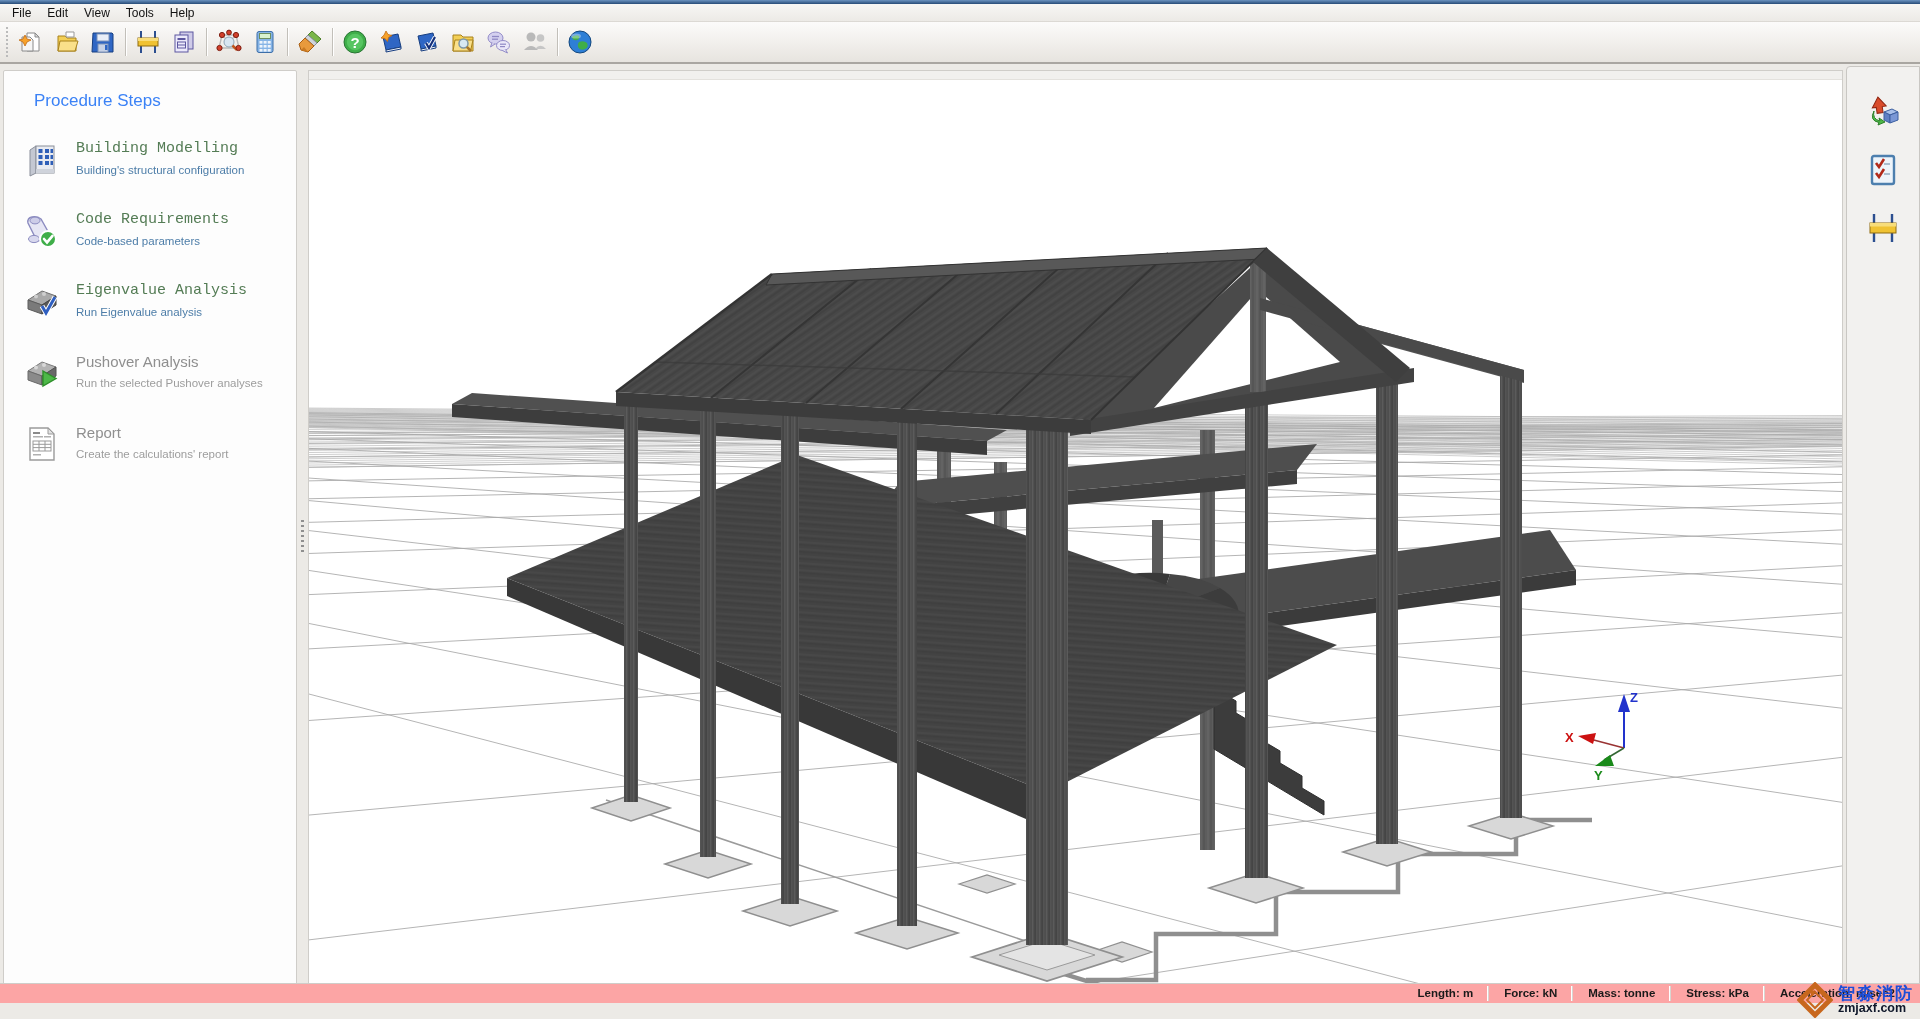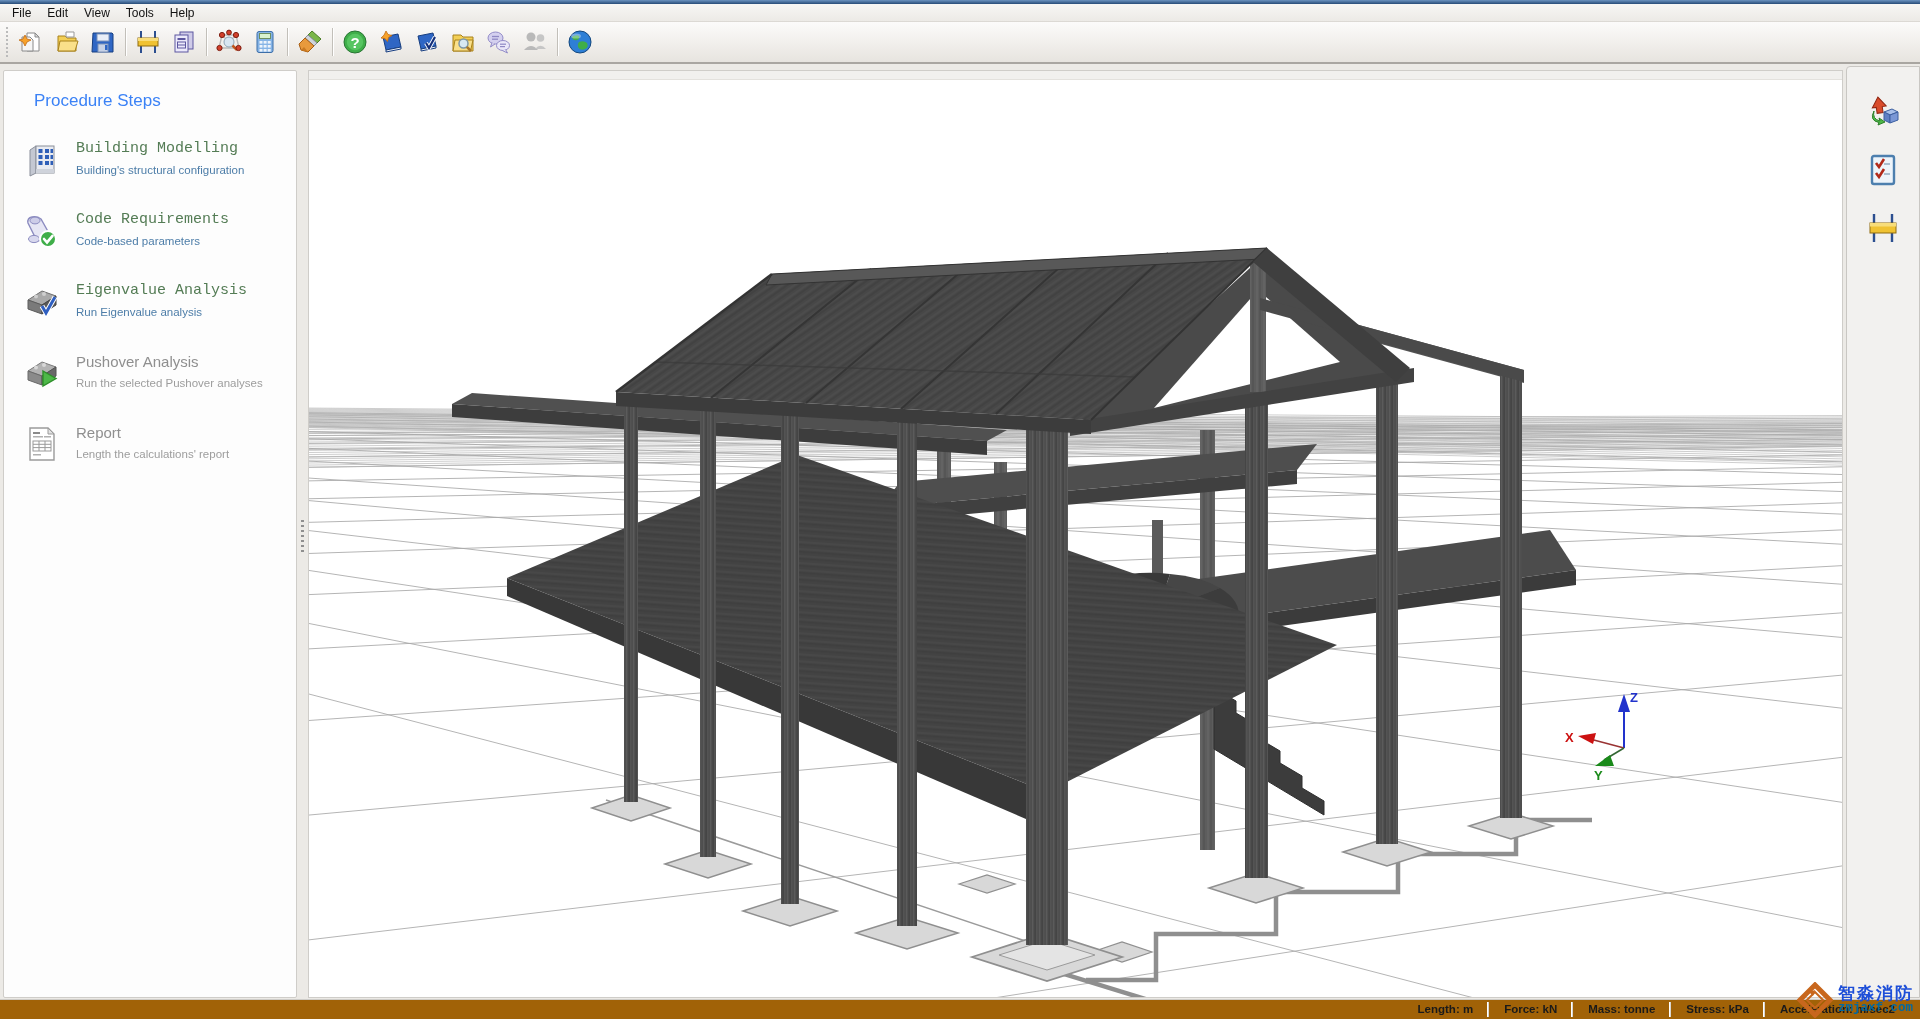--- a/index.html
+++ b/index.html
@@ -41,32 +41,32 @@
             position:relative;overflow:hidden;}
   .vp-topstrip{position:absolute;top:0;left:0;right:0;height:8px;background:#f1f0ee;
                border-bottom:1px solid #e3e1dd;}
   .scene{position:absolute;left:0;top:0;width:100%;height:100%;}
   .rightpanel{width:74px;margin:2px 0 2px 3px;background:#f2f1ef;border:1px solid #c9c7c3;
               border-radius:4px 0 0 0;display:flex;flex-direction:column;align-items:center;
               padding-top:26px;gap:20px;box-sizing:border-box;}
   .rbtn{width:36px;height:36px;display:flex;align-items:center;justify-content:center;
         border:1px solid transparent;border-radius:3px;}
   
-  .statusbar{position:absolute;left:0;right:0;bottom:0;height:19px;background:#a16207;
+  .statusbar{position:absolute;left:0;right:0;bottom:16px;height:19px;background:#fca5a5;
              border-top:1px solid #cfcdc9;display:flex;justify-content:flex-end;
              align-items:center;font-size:11.5px;font-weight:bold;color:#1a1a1a;}
   .sfield{padding:0 15px;height:15px;line-height:15px;border-left:1px solid #d8d5d0;
           box-shadow:-1px 0 0 #fff;white-space:nowrap;}
   .sfield:first-child{border-left:none;box-shadow:none;}
   .statusbar .spacer{width:10px;}
   
   .watermark{position:absolute;right:6px;bottom:1px;display:flex;align-items:center;
              gap:5px;z-index:60;pointer-events:none;}
   .wm-t1{font-size:17px;font-weight:bold;color:#1d4ed8;letter-spacing:2px;line-height:17px;}
-  .wm-t2{font-size:12.5px;font-weight:bold;color:#0369a1;line-height:13px;font-family:Liberation Mono, monospace;}
+  .wm-t2{font-size:12.5px;font-weight:bold;color:#0f172a;line-height:13px;}
 </style>
 </head>
 <body>
 
 <div class="titlestrip"></div>
 
 <div class="menubar">
   <span class="mitem">File</span>
   <span class="mitem">Edit</span>
   <span class="mitem">View</span>
@@ -321,21 +321,21 @@
             <line x1="11" y1="20.3" x2="29" y2="20.3"></line>
               <line x1="11" y1="23.6" x2="29" y2="23.6"></line>
             <line x1="17" y1="17" x2="17" y2="27"></line>
               <line x1="23" y1="17" x2="23" y2="27"></line>
           </g>
           <rect x="11" y="30" width="8" height="1.5" fill="#b0b0b0"></rect>
         </svg>
       </span>
       <span class="stx">
         <div class="st1">Report</div>
-        <div class="st2">Length the calculations' report</div>
+        <div class="st2">Create the calculations' report</div>
       </span>
     </div>
   </div>
 
   <div class="splitter">
     <div class="dots"></div>
   </div>
 
   <div class="viewport">
     <div class="vp-topstrip"></div>

